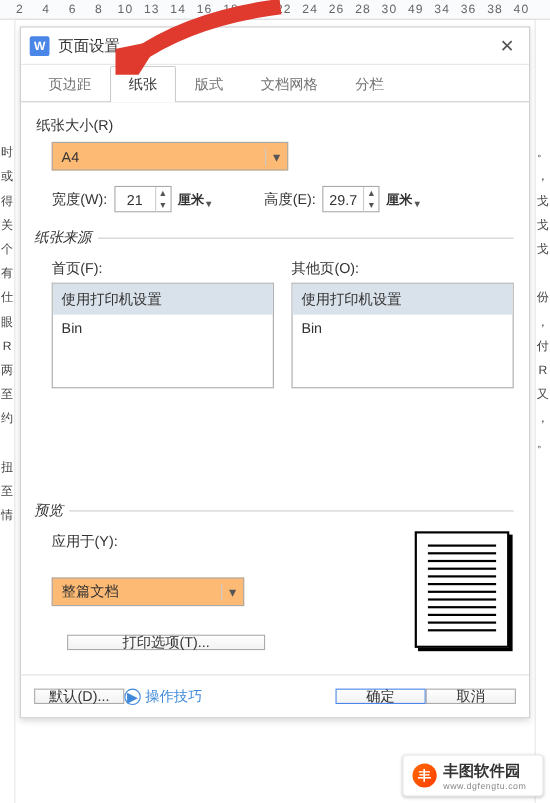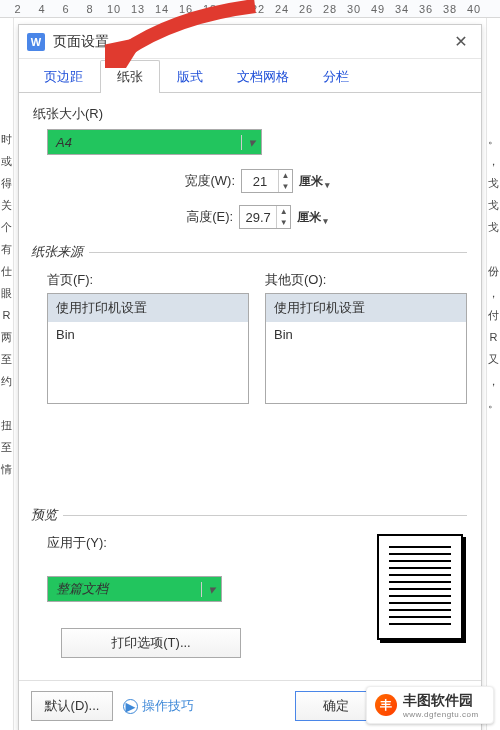--- a/index.html
+++ b/index.html
@@ -9,56 +9,56 @@
   .doc-strip { position: absolute; left: 0; top: 18px; bottom: 0; width: 14px; background: #fff; font-size: 11px; color: #444; line-height: 22px; text-align: center; white-space: pre; padding-top: 110px; border-right: 1px solid #e6e6e6; }
   .doc-strip-right { position: absolute; right: 0; top: 18px; bottom: 0; width: 14px; background: #fff; font-size: 11px; color: #444; line-height: 22px; text-align: center; white-space: pre; padding-top: 110px; border-left: 1px solid #e6e6e6; }
 
   .dialog { position: absolute; left: 18px; top: 24px; width: 464px; background: #fff; border: 1px solid #ccc; box-shadow: 0 2px 6px rgba(0,0,0,.15); }
   .titlebar { height: 34px; display: flex; align-items: center; padding: 0 8px; border-bottom: 1px solid #e6e6e6; }
   .app-icon { width: 18px; height: 18px; background: #4a86e8; color: #fff; font-size: 11px; font-weight: bold; display: flex; align-items: center; justify-content: center; border-radius: 2px; margin-right: 8px; }
   .title-text { flex: 1; font-size: 14px; }
   .close-btn { width: 24px; height: 24px; display: flex; align-items: center; justify-content: center; font-size: 16px; color: #555; cursor: pointer; }
 
   .tabs { height: 34px; display: flex; align-items: flex-end; border-bottom: 1px solid #ccc; padding: 0 8px; gap: 0; }
-  .tab { padding: 7px 16px 7px 16px; font-size: 13px; color: #1d4ed8; cursor: pointer; border: 1px solid transparent; border-bottom: none; position: relative; top: 1px; }
+  .tab { padding: 7px 16px 7px 16px; font-size: 13px; color: #737373; cursor: pointer; border: 1px solid transparent; border-bottom: none; position: relative; top: 1px; }
   .tab.active { color: #333; border-color: #ccc; background: #fff; border-top-left-radius: 2px; border-top-right-radius: 2px; }
 
   .body { padding: 12px 14px 10px 14px; }
   .section-label { margin-bottom: 6px; }
-  .combo { display: flex; align-items: center; height: 26px; border: 1px solid #aaa; background: #22c55e; width: 215px; margin-left: 14px; font-style: italic; }
+  .combo { display: flex; align-items: center; height: 26px; border: 1px solid #aaa; background: #fdba74; width: 215px; margin-left: 14px; }
   .combo .val { flex: 1; padding: 0 8px; }
   .combo .caret { width: 20px; text-align: center; border-left: 1px solid #ccc; color: #555; }
 
-  .dim-row { display: flex; align-items: center; margin: 14px 0 14px 14px; gap: 6px; flex-direction: column; }
+  .dim-row { display: flex; align-items: center; margin: 14px 0 14px 14px; gap: 6px; }
   .dim-group { display: flex; align-items: center; gap: 6px; }
   .spin { display: flex; align-items: center; border: 1px solid #aaa; height: 24px; width: 52px; }
   .spin .num { flex: 1; text-align: center; }
   .spin .arrows { width: 14px; display: flex; flex-direction: column; border-left: 1px solid #ccc; }
   .spin .arrows div { height: 11px; font-size: 8px; line-height: 11px; text-align: center; color: #555; }
   .unit { font-size: 12px; display: inline-flex; align-items: flex-end; font-weight: bold; }
   .unit .small-caret { font-size: 9px; margin-left: 2px; color: #555; }
 
   fieldset.fs { border: 1px solid #ccc; border-left: none; border-right: none; border-bottom: none; margin: 10px 0 0 0; padding: 10px 0 0 0; position: relative; }
   fieldset.fs legend { padding: 0 6px 0 0; font-size: 13px; background: #fff; margin-left: -2px; font-style: italic; }
   .source-row { display: flex; gap: 16px; margin-left: 14px; }
   .source-col { flex: 1; }
-  .listbox { border: 1px solid #aaa; height: 111px; background: #fff; margin-top: 4px; }
+  .listbox { border: 1px solid #aaa; height: 96px; background: #fff; margin-top: 4px; }
   .listbox .opt { padding: 5px 8px; }
   .listbox .opt.sel { background: #d9e1ea; }
 
   .preview-row { display: flex; margin-left: 14px; gap: 30px; }
   .preview-left { flex: 1; }
   .preview-page { width: 86px; height: 106px; border: 2px solid #000; box-shadow: 3px 3px 0 #000; padding: 10px 10px; margin-right: 4px; }
   .preview-page .line { height: 2px; background: #000; margin-bottom: 5px; }
 
-  .btn { height: 30px; min-width: 82px; border: 1px solid #aaa; background: linear-gradient(#fefefe,#f2f2f2); display: inline-flex; align-items: center; justify-content: center; padding: 0 12px; cursor: pointer; }
+  .btn { height: 14px; min-width: 82px; border: 1px solid #aaa; background: linear-gradient(#fefefe,#f2f2f2); display: inline-flex; align-items: center; justify-content: center; padding: 0 12px; cursor: pointer; }
   .btn.wide { width: 180px; margin-left: 14px; margin-top: 26px; }
   .btn.primary { border: 1px solid #4a86e8; }
   .link { color: #3f89d8; display: inline-flex; align-items: center; gap: 4px; cursor: pointer; }
-  .footer { border-top: 1px solid #e0e0e0; padding: 10px 12px; display: flex; align-items: center; gap: 10px; }
+  .footer { border-top: 1px solid #e0e0e0; padding: 10px 12px; display: flex; align-items: center; }
   .footer .spacer { flex: 1; }
 
   .arrow-annot { position: absolute; left: 105px; top: -2px; pointer-events: none; z-index: 50; }
 
   .watermark { position: absolute; right: 6px; bottom: 6px; width: 128px; height: 38px; background: #fff; border: 1px solid #eee; box-shadow: 0 1px 3px rgba(0,0,0,.2); border-radius: 4px; display: flex; align-items: center; padding: 0 8px; z-index: 60; }
   .wm-logo { width: 22px; height: 22px; border-radius: 50%; background: linear-gradient(135deg,#ff6a00,#ff3d00); margin-right: 6px; display:flex; align-items:center; justify-content:center; color:#fff; font-size:12px; font-weight:bold;}
   .wm-text { font-size: 14px; font-weight: bold; color: #333; }
   .wm-sub { font-size: 8px; color: #888; letter-spacing: .5px; }
   .play-icon { color:#3f89d8; font-size:13px; border:1.5px solid #3f89d8; border-radius:50%; width:15px; height:15px; display:inline-flex; align-items:center; justify-content:center; }
 </style>

